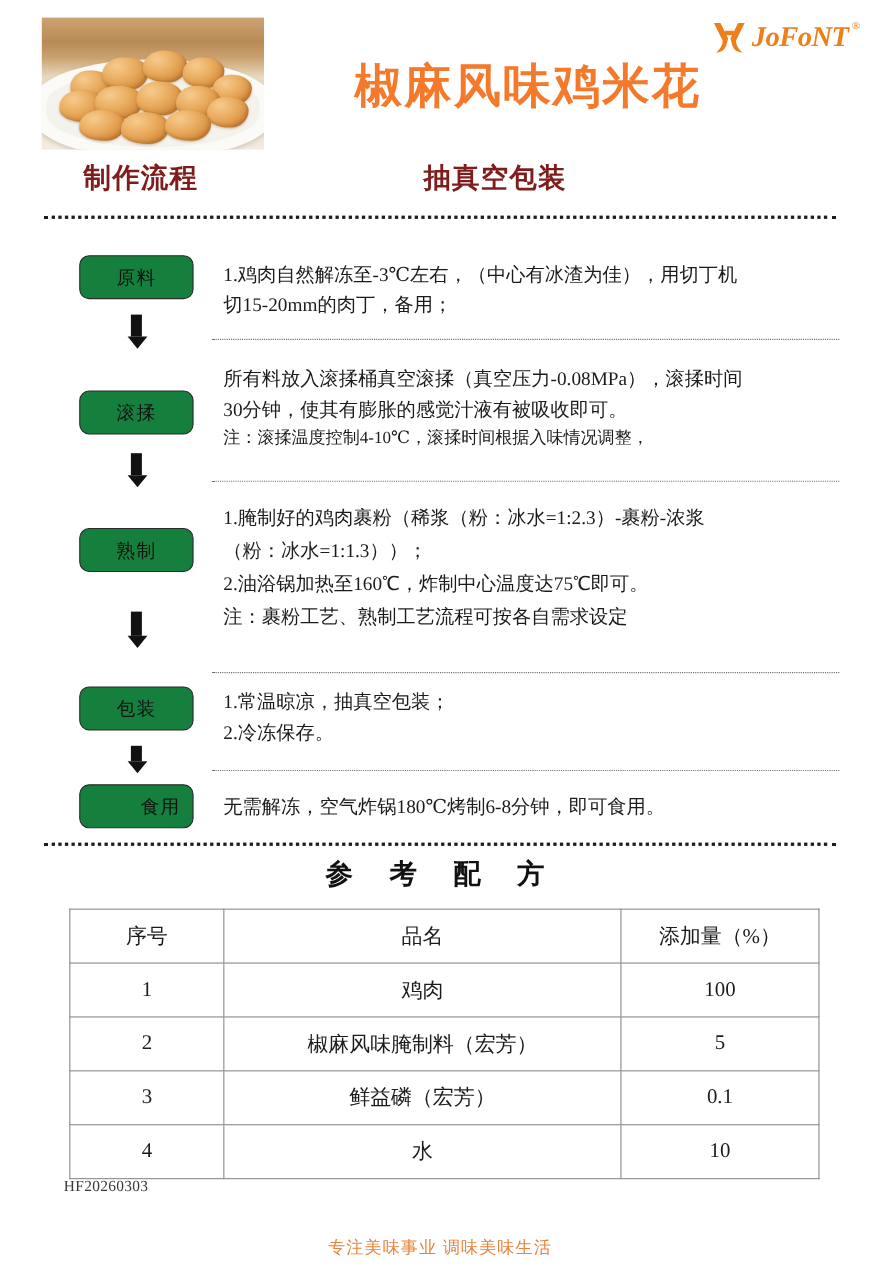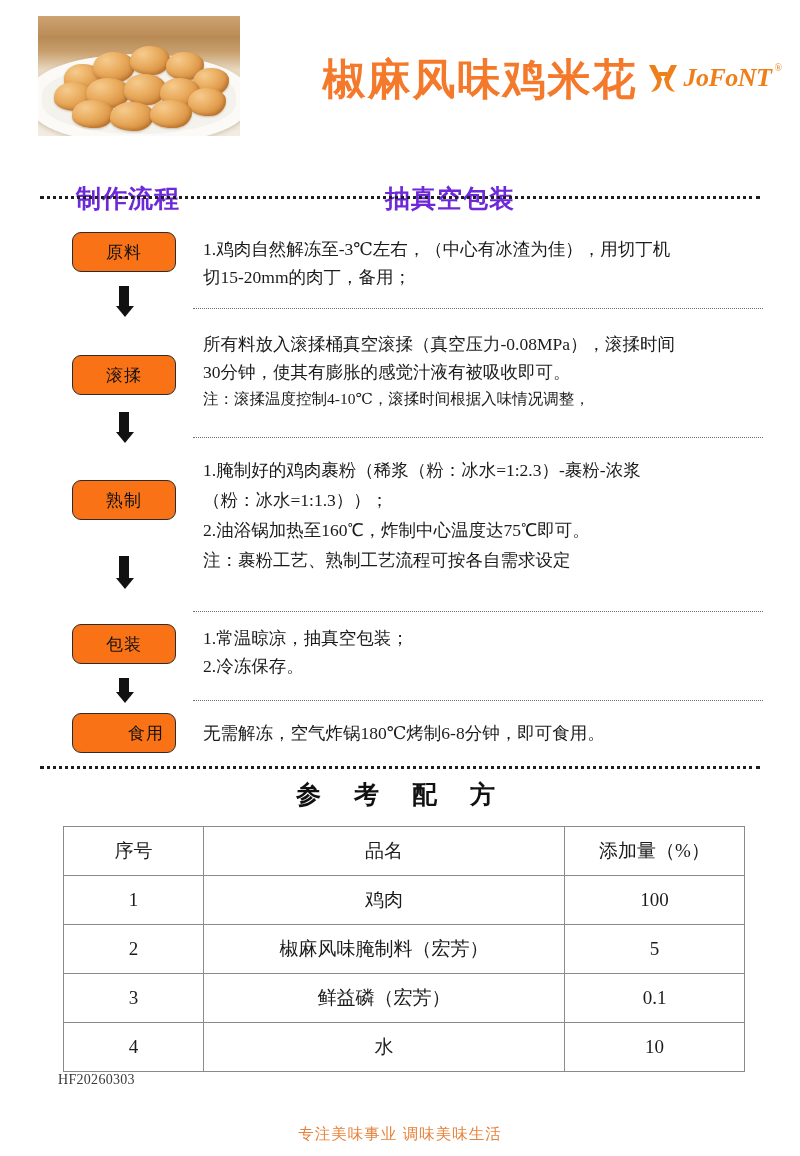--- a/index.html
+++ b/index.html
@@ -53,21 +53,20 @@
     border-radius: 48% 52% 44% 56% / 54% 46% 58% 42%;
     box-shadow: inset -2px -2px 3px rgba(140,80,20,.35), 0 1px 2px rgba(110,70,25,.3);
   }
   #logo {
     position: absolute;
     right: 18px; top: 14px;
     height: 40px;
     display: flex;
     align-items: center;
     gap: 3px;
-    margin-top: 44px;
   }
   #logo .mark { display:block; }
   #logo .wordmark {
     font-family: "Liberation Serif", serif;
     font-size: 26px;
     font-weight: bold;
     font-style: italic;
     letter-spacing: -0.5px;
     color: #ef7f1a;
     line-height: 1;
@@ -92,24 +91,23 @@
     line-height: 1;
     white-space: nowrap;
   }
 
   
   .col-heading {
     position: absolute;
     font-family: "Liberation Sans", "DejaVu Sans", sans-serif;
     font-size: 25px;
     font-weight: bold;
-    color: #6d28d9;
+    color: #7f1d1d;
     letter-spacing: 1px;
     line-height: 1;
-    margin-top: 36px;
   }
   #heading-flow  { left: 58px;  top: 150px; width: 140px; text-align:center; }
   #heading-detail{ left: 300px; top: 150px; width: 300px; text-align:center; }
 
   
   .bold-dotted {
     position: absolute;
     left: 40px;
     width: 720px;
     height: 0;
@@ -127,21 +125,21 @@
   }
 
   
   .flow-box {
     position: absolute;
     left: 72px;
     width: 104px;
     height: 40px;
     border: 1.6px solid #2b2b2b;
     border-radius: 9px;
-    background: #f97316;
+    background: #15803d;
     display: flex;
     align-items: center;
     justify-content: center;
     font-family: "Liberation Sans", "DejaVu Sans", sans-serif;
     font-size: 17px;
     color: #111;
     letter-spacing: 1px;
     box-sizing: border-box;
   }
   .flow-arrow {

